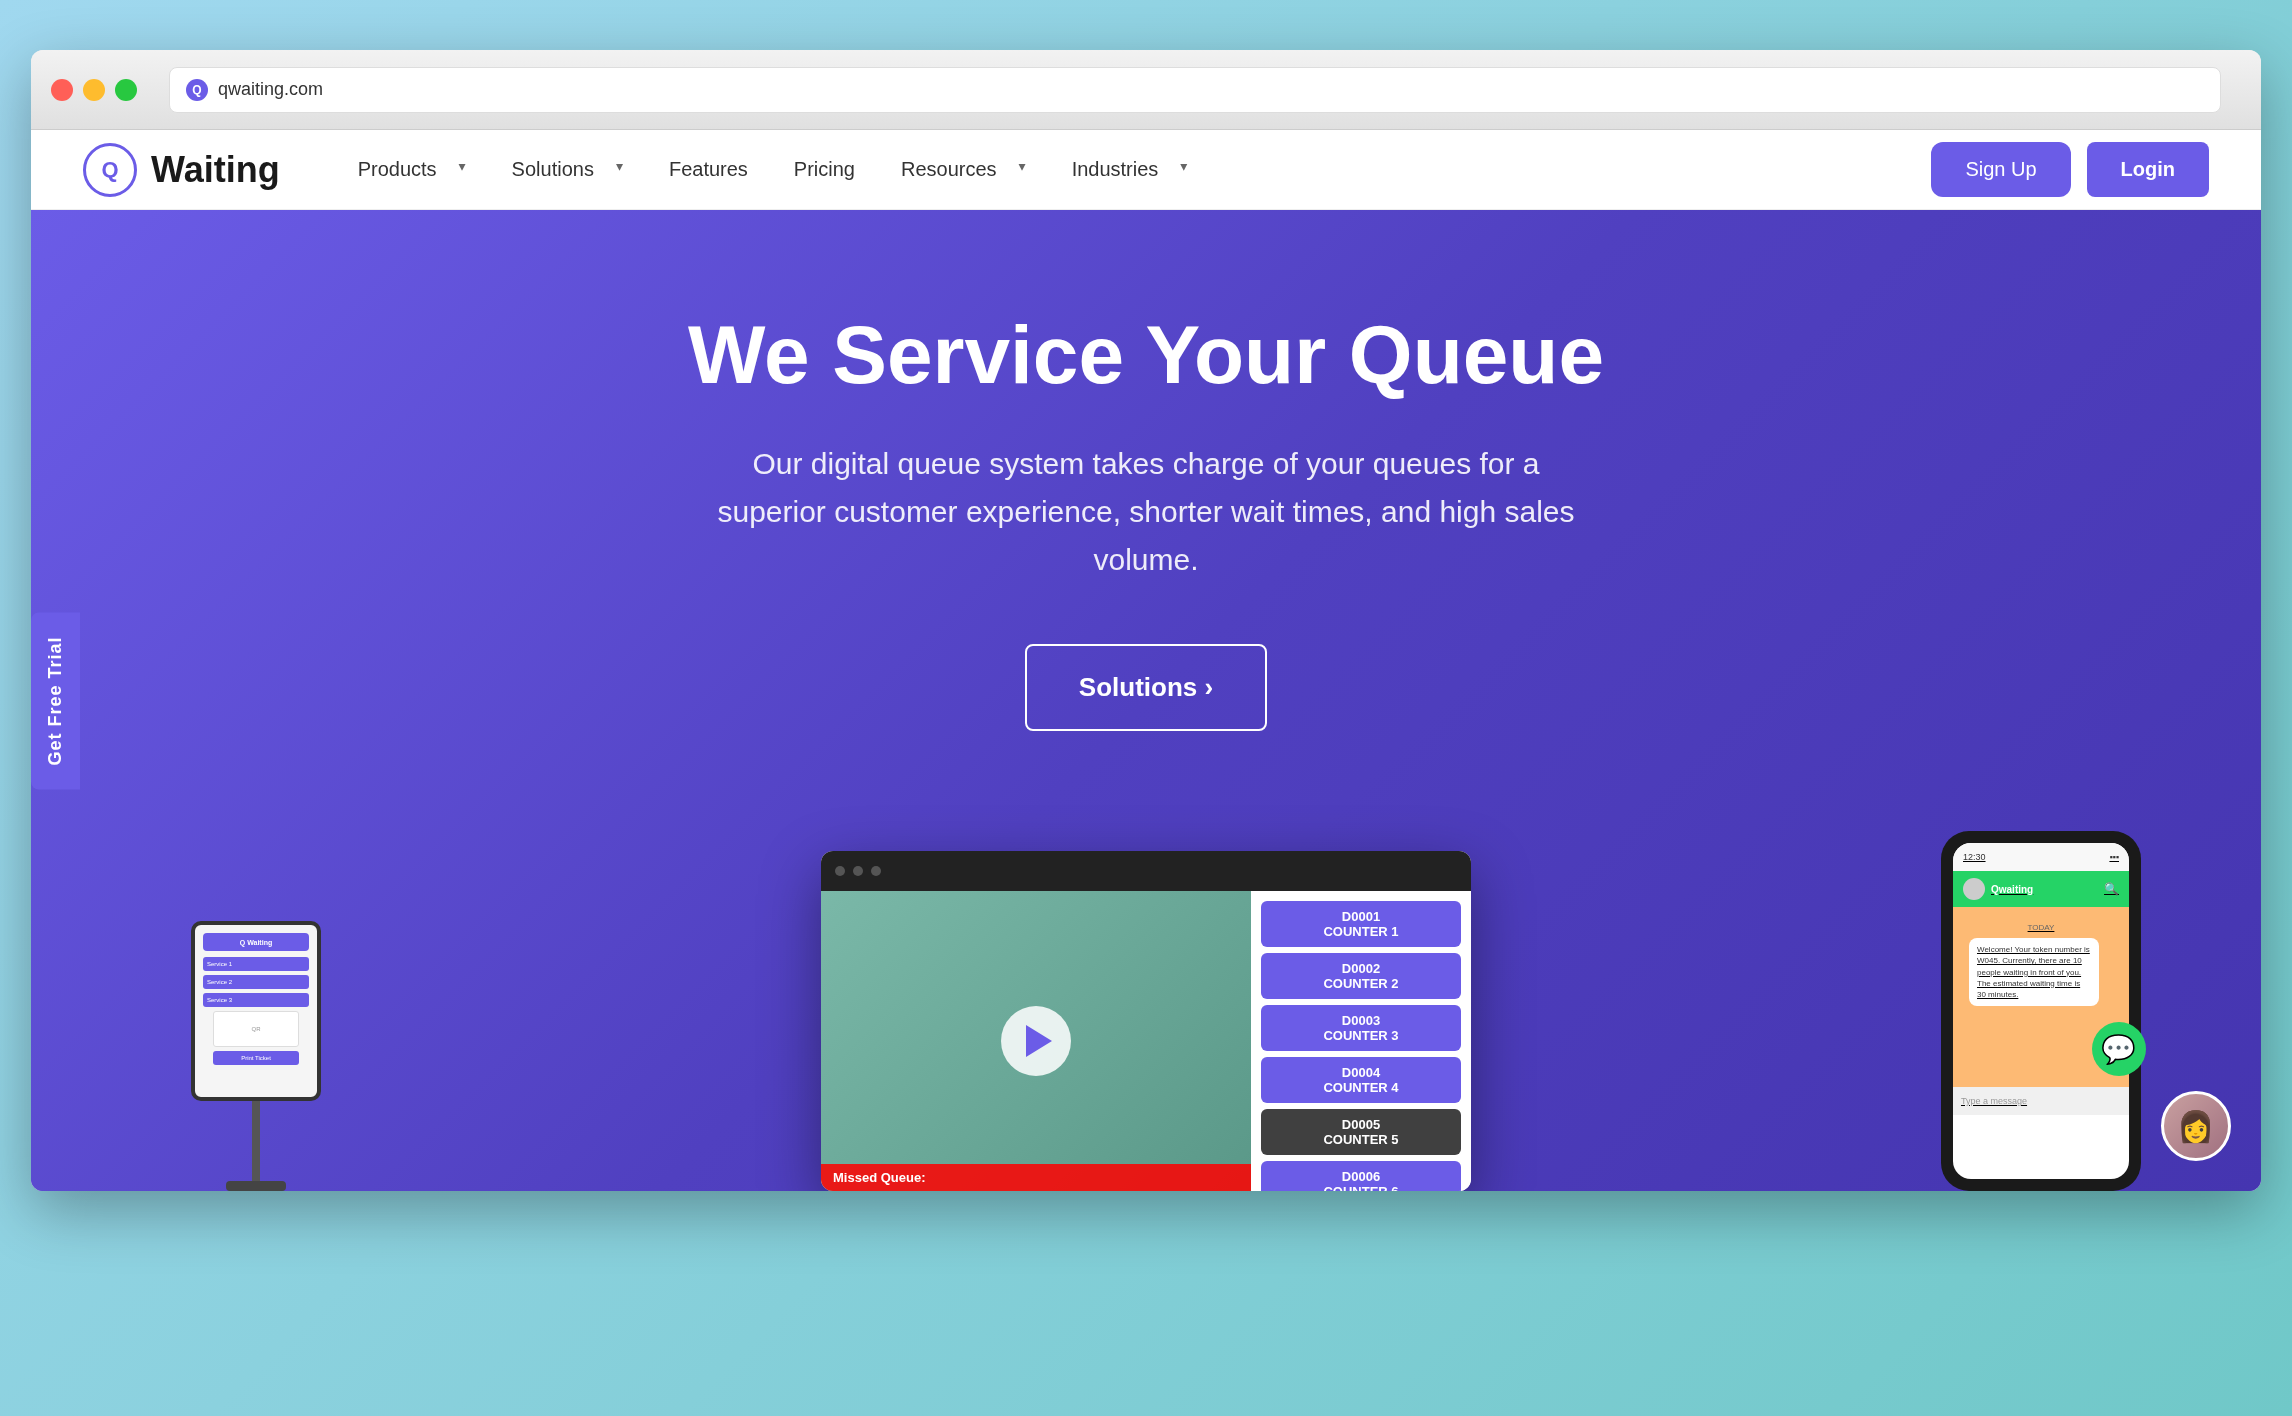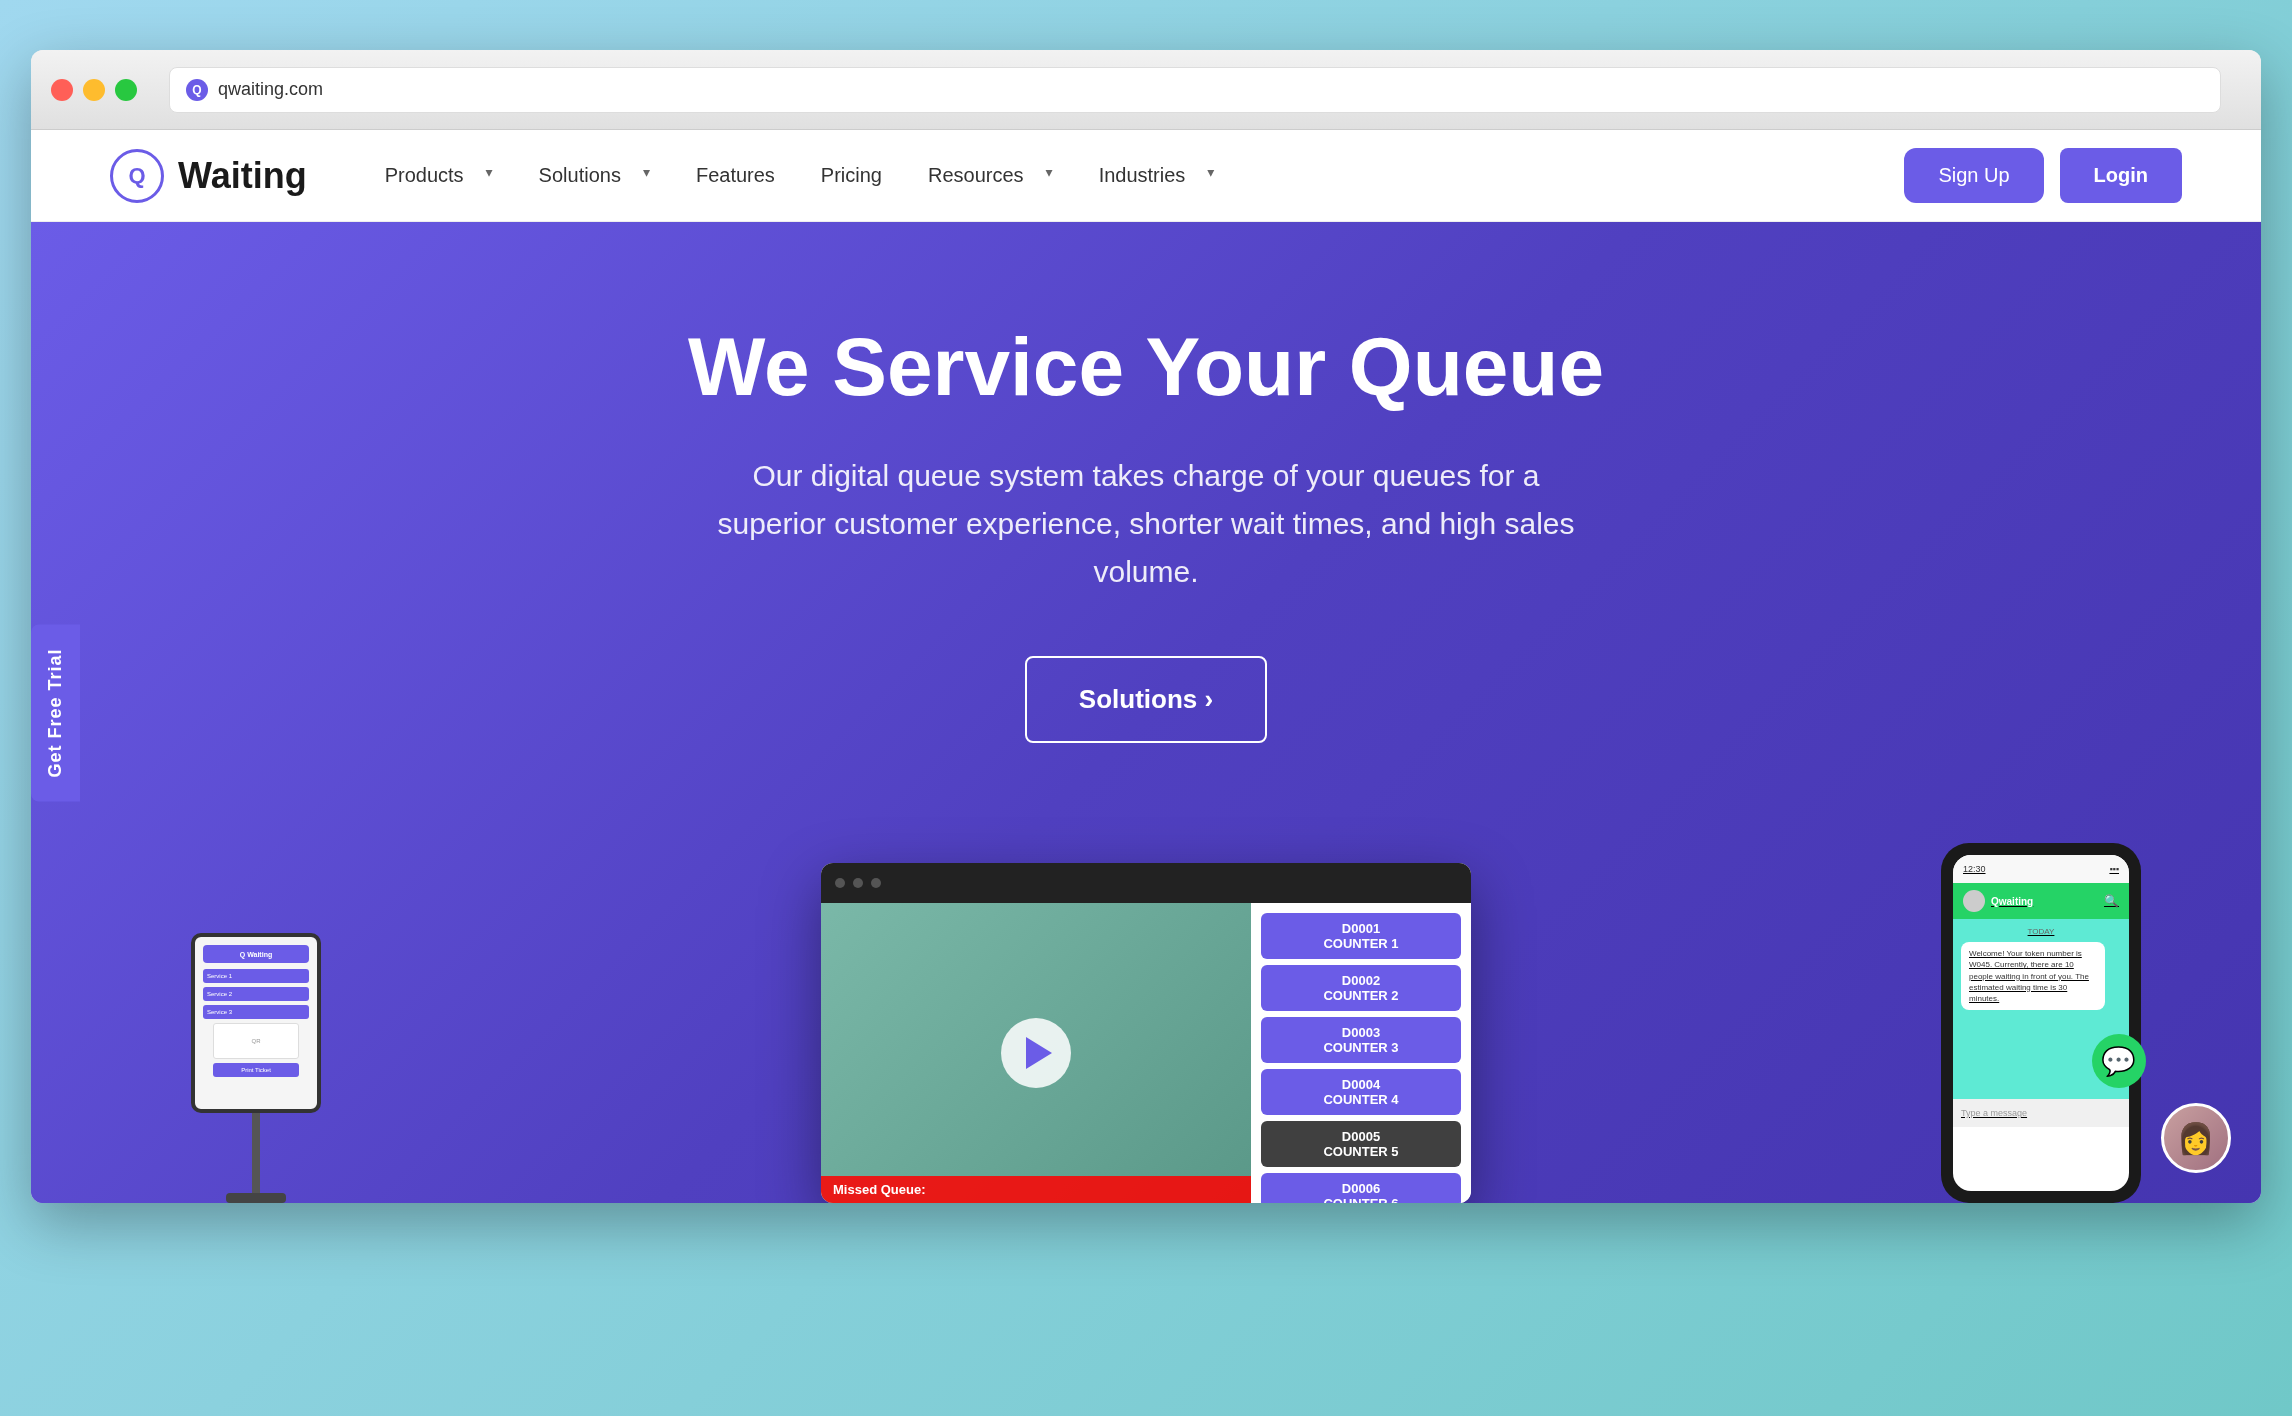--- a/index.html
+++ b/index.html
@@ -49,24 +49,24 @@
       display: flex; align-items: center; justify-content: center;
       color: white; font-size: 12px; font-weight: bold; flex-shrink: 0;
     }
 
     
     .website { background: white; }
 
     
     .navbar {
       background: white;
-      height: 92px;
-      display: flex;
-      align-items: center;
-      padding: 0 79px;
+      height: 80px;
+      display: flex;
+      align-items: center;
+      padding: 0 52px;
       border-bottom: 1px solid #eee;
       position: relative;
       z-index: 10;
     }
     .logo {
       display: flex;
       align-items: center;
       gap: 14px;
       margin-right: 60px;
     }
@@ -600,21 +600,21 @@
               <div class="phone-screen">
                 <div class="phone-status">
                   <span>12:30</span>
                   <span>▪▪▪</span>
                 </div>
                 <div class="phone-chat-header">
                   <div class="phone-avatar"></div>
                   <span class="phone-chat-name">Qwaiting</span>
                   <span style="margin-left:auto;color:white;font-size:12px;">🔍</span>
                 </div>
-                <div style="background:#5eead4; padding:8px; flex:1; min-height:180px;">
+                <div style="background:#fdba74; padding:16px; flex:1; min-height:180px;">
                   <div class="phone-date-label">TODAY</div>
                   <div class="phone-message">Welcome! Your token number is W045. Currently, there are 10 people waiting in front of you. The estimated waiting time is 30 minutes.</div>
                 </div>
                 <div class="phone-input-bar">
                   <span>Type a message</span>
                 </div>
               </div>
             </div>
           </div>
 

